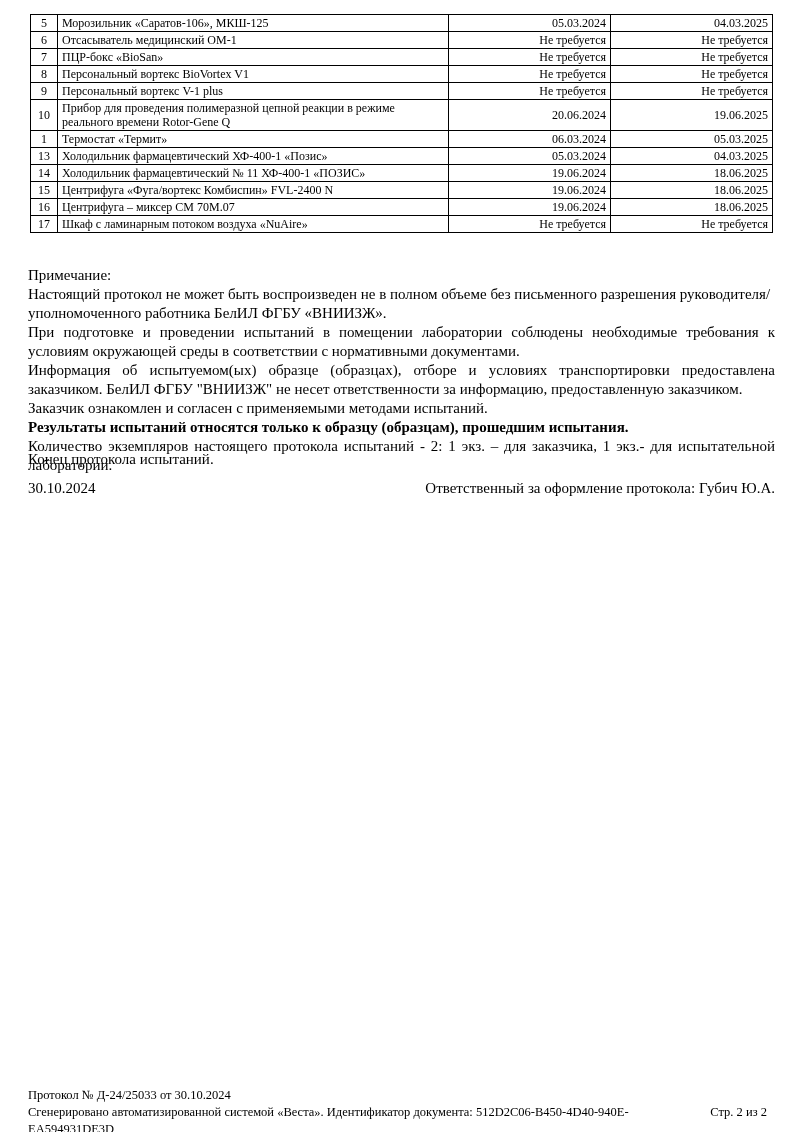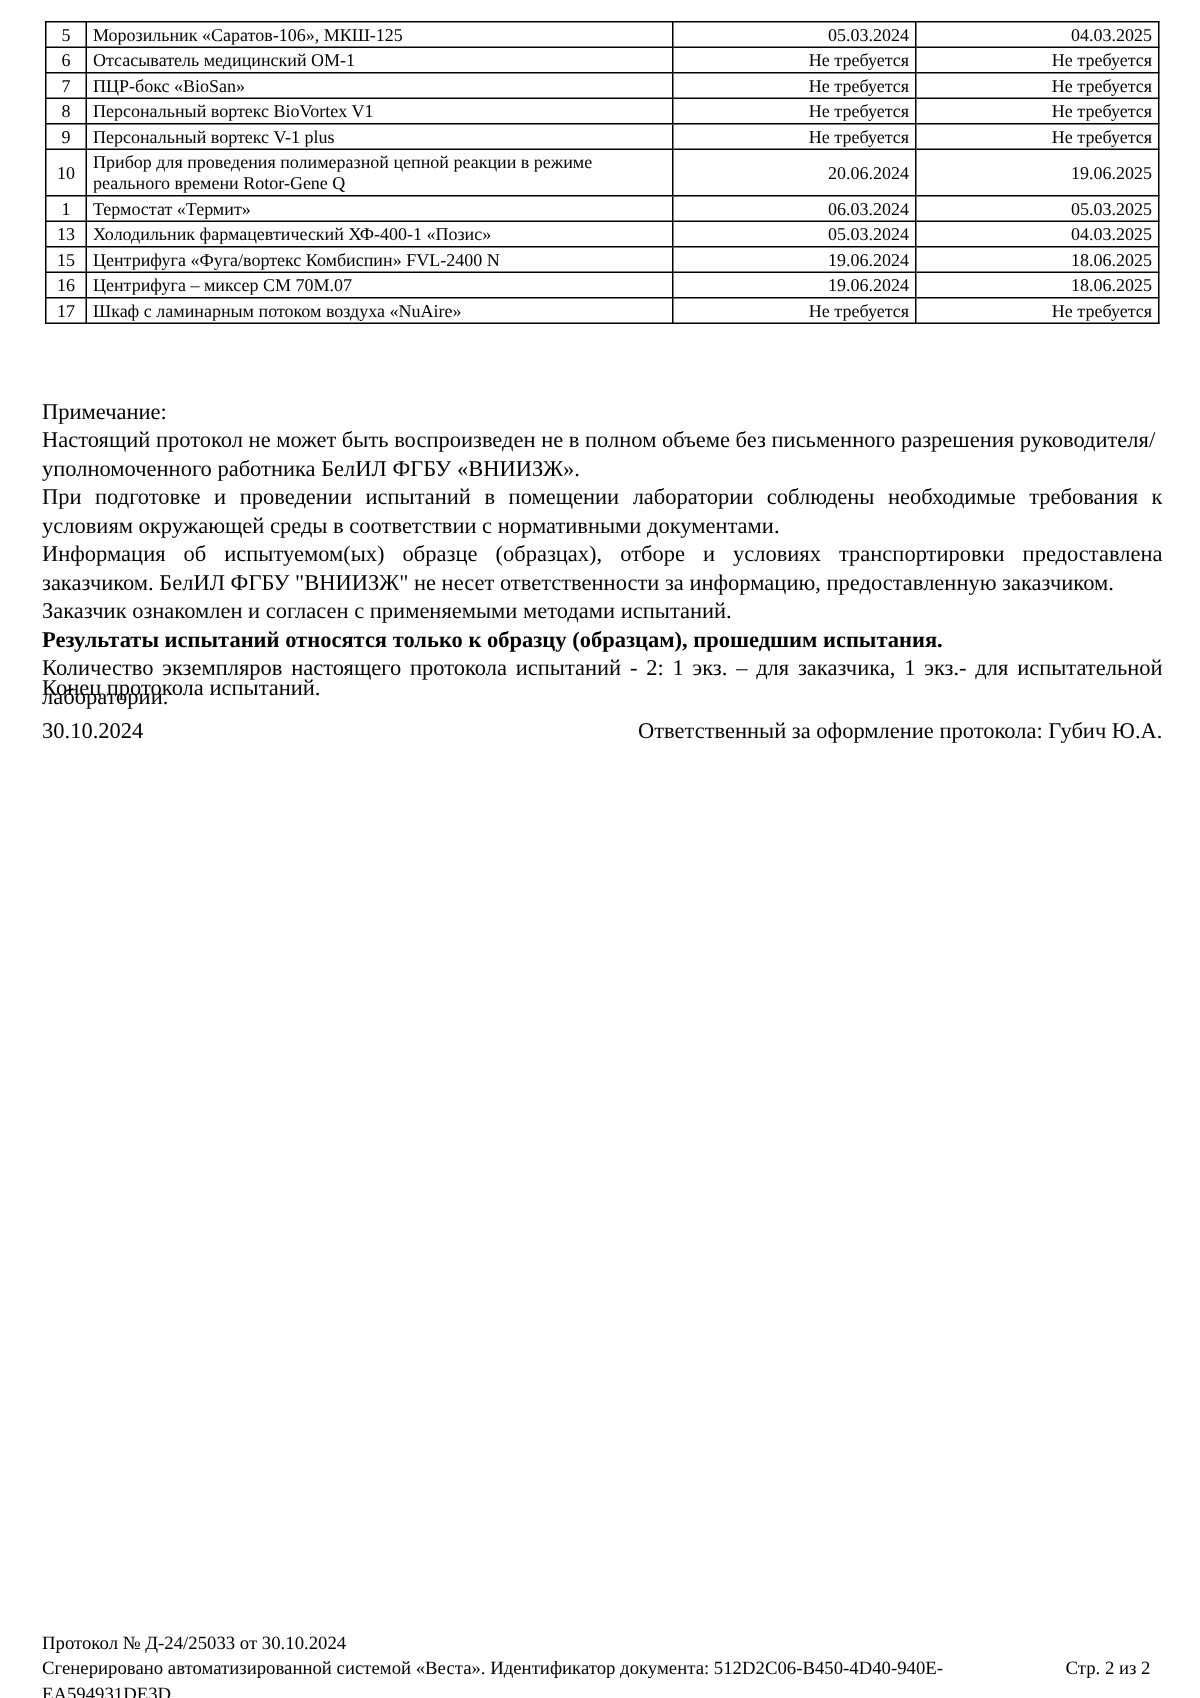--- a/index.html
+++ b/index.html
@@ -119,20 +119,26 @@
         <td class="c-date">06.03.2024</td>
         <td class="c-date">05.03.2025</td>
       </tr>
       <tr>
         <td class="c-num">13</td>
         <td class="c-name">Холодильник фармацевтический ХФ-400-1 «Позис»</td>
         <td class="c-date">05.03.2024</td>
         <td class="c-date">04.03.2025</td>
       </tr>
       <tr>
+        <td class="c-num">14</td>
+        <td class="c-name">Холодильник фармацевтический № 11 ХФ-400-1 «ПОЗИС»</td>
+        <td class="c-date">19.06.2024</td>
+        <td class="c-date">18.06.2025</td>
+      </tr>
+      <tr>
         <td class="c-num">15</td>
         <td class="c-name">Центрифуга «Фуга/вортекс Комбиспин» FVL-2400 N</td>
         <td class="c-date">19.06.2024</td>
         <td class="c-date">18.06.2025</td>
       </tr>
       <tr>
         <td class="c-num">16</td>
         <td class="c-name">Центрифуга – миксер СМ 70М.07</td>
         <td class="c-date">19.06.2024</td>
         <td class="c-date">18.06.2025</td>

